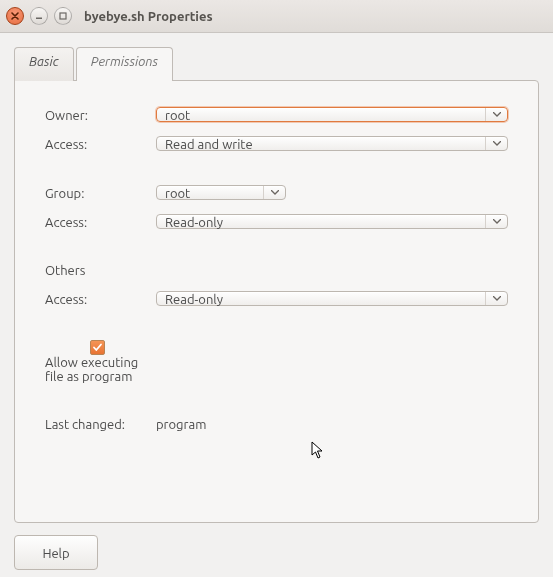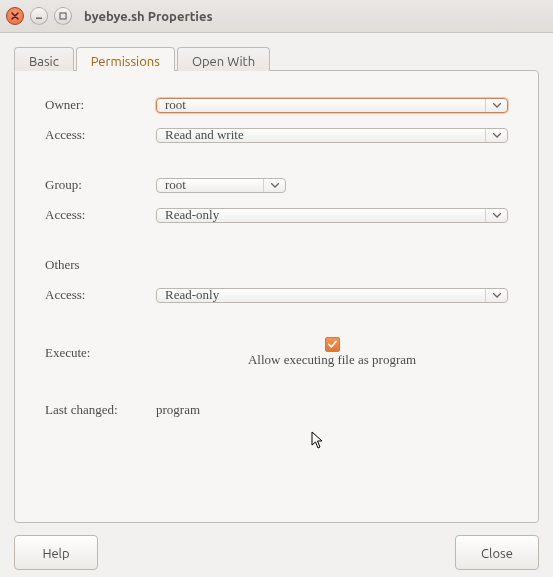--- a/index.html
+++ b/index.html
@@ -30,48 +30,49 @@
 }
 .wbtn.close {
   background: radial-gradient(circle at 50% 30%, #f79674, #e76f43);
   border-color: #a34018;
   color: #5a2106;
 }
 .title { font-weight: bold; color: #56534f; margin-left: 6px; }
 .client { padding: 14px 14px 12px 14px; height: calc(100% - 28px); display: flex; flex-direction: column; }
 .tabstrip { display: flex; position: relative; z-index: 2; }
 .tab {
-  padding: 6px 14px 3px;
+  padding: 6px 14px 13px;
   border: 1px solid #c0bbb6;
   border-bottom: none;
   border-radius: 4px 4px 0 0;
   background: linear-gradient(to bottom, #f4f2f0, #e9e6e3);
   margin-right: 2px;
   color: #555;
+  font-style: italic;
 }
 .tab.active {
   background: #f7f6f5;
-  color: #a16207;
+  color: #737373;
   position: relative;
 }
 .tab.active::after {
   content: "";
   position: absolute; left: 0; right: 0; bottom: -1px; height: 2px;
   background: #f7f6f5;
 }
 .tabpanel {
   border: 1px solid #c0bbb6;
   border-radius: 0 4px 4px 4px;
   background: #f7f6f5;
   flex: 1;
   padding: 26px 30px 20px 30px;
   margin-top: -1px;
   position: relative;
 }
-.form { display: grid; grid-template-columns: 105px 1fr; row-gap: 14px; column-gap: 6px; align-items: center; font-family: Liberation Serif, serif; }
+.form { display: grid; grid-template-columns: 105px 1fr; row-gap: 14px; column-gap: 6px; align-items: center; }
 .form .spacer { grid-column: 1 / -1; height: 6px; }
 .lbl { color: #4c4c4c; }
 .combo {
   display: flex; align-items: center; justify-content: space-between;
   height: 15px; padding: 0 8px;
   border: 1px solid #bdb7b0; border-radius: 4px;
   background: linear-gradient(to bottom, #fefefe, #f0eeec);
   color: #4c4c4c;
   box-shadow: inset 0 1px 0 #fff;
 }
@@ -128,21 +129,20 @@
         <rect x="1" y="1" width="6" height="6" fill="none" stroke="#6b6864" stroke-width="1.2"></rect>
       </svg>
   </div>
   <div class="title">byebye.sh Properties</div>
 </div>
 
 <div class="client">
   <div class="tabstrip">
     <div class="tab">Basic</div>
     <div class="tab active">Permissions</div>
-    <div class="tab">Open With</div>
   </div>
 
   <div class="tabpanel">
     <div class="form">
 
       <div class="lbl">Owner:</div>
       <div class="combo focus">
         <span>root</span>
         <span class="arrow">
             <svg width="8" height="5">
@@ -195,21 +195,20 @@
         <span>Read-only</span>
         <span class="arrow">
             <svg width="8" height="5">
               <path d="M0 0 L4 4 L8 0" fill="none" stroke="#6a6560" stroke-width="1.3"></path>
             </svg>
           </span>
       </div>
 
       <div class="spacer"></div>
 
-      <div class="lbl">Execute:</div>
       <div class="checkrow">
         <div class="chk">
           <svg width="11" height="11" viewBox="0 0 11 11">
               <path d="M2 5.5 L4.3 8 L9 2.5" fill="none" stroke="#fff" stroke-width="1.8" stroke-linecap="round" stroke-linejoin="round"></path>
             </svg>
         </div>
         <span>Allow executing file as program</span>
       </div>
 
       <div class="spacer"></div>
@@ -221,15 +220,14 @@
 
     <div class="cursor">
       <svg width="14" height="20" viewBox="0 0 14 20">
           <path d="M1 1 L1 14 L4.5 11 L7 17 L9 16 L6.5 10 L11 10 Z" fill="#fff" stroke="#000" stroke-width="1"></path>
         </svg>
     </div>
   </div>
 
   <div class="footer">
     <div class="btn">Help</div>
-    <div class="btn">Close</div>
   </div>
 </div>
 
 </body></html>

